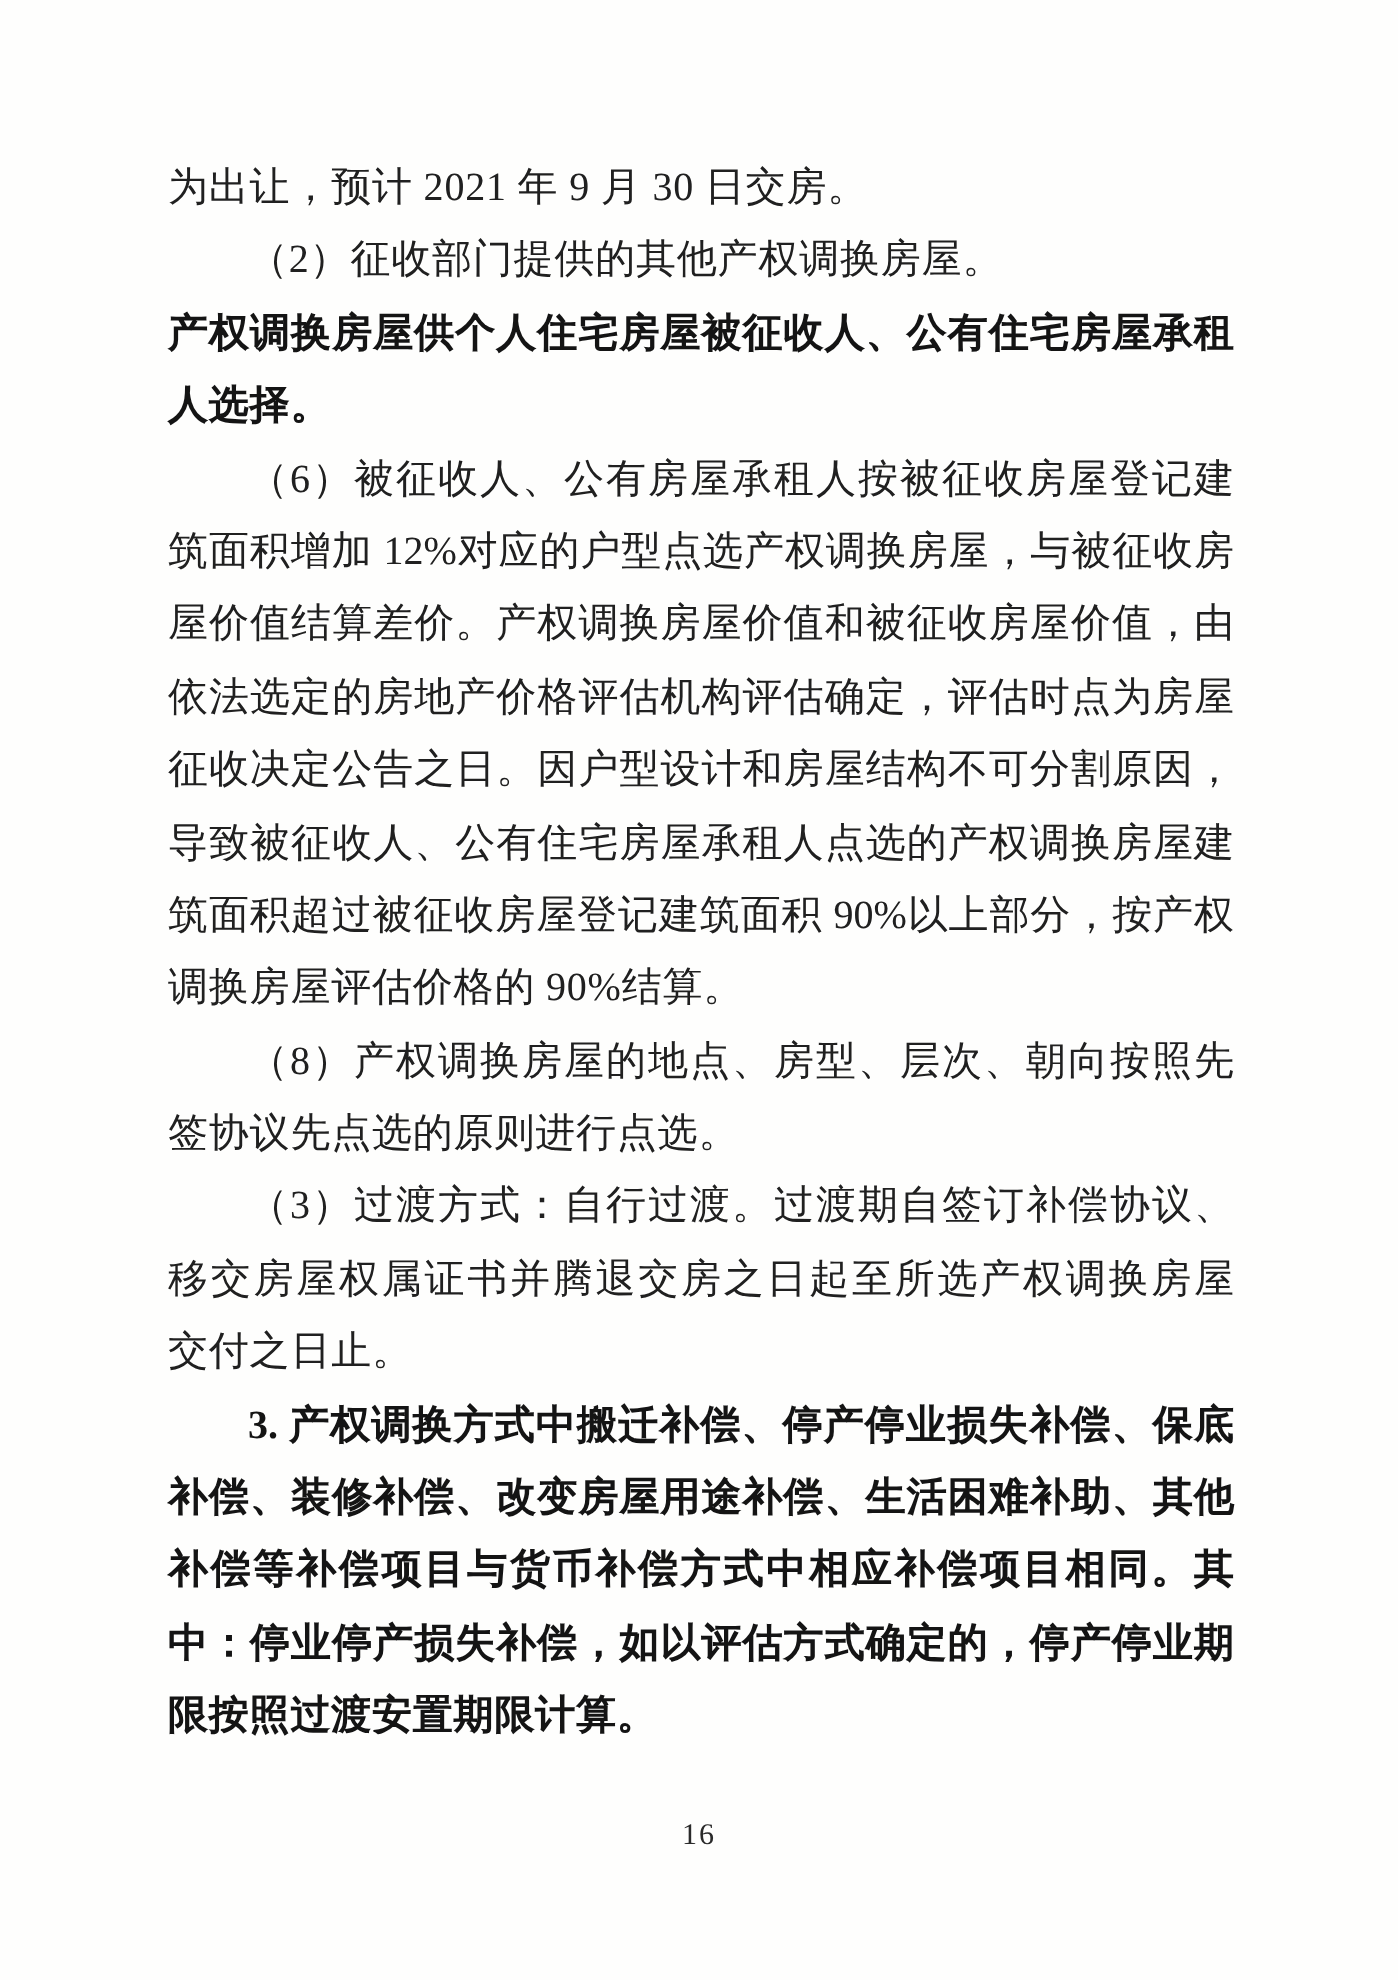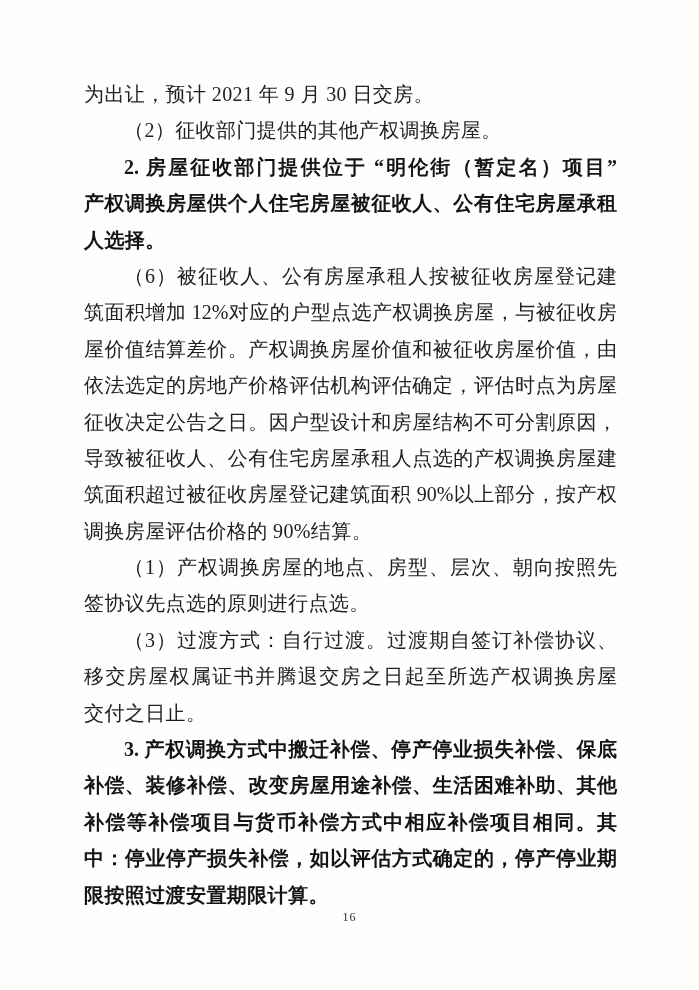--- a/index.html
+++ b/index.html
@@ -48,45 +48,44 @@
   .line.bold {
     font-weight: 700;
     color: #141414;
   }
   .page-number {
     position: absolute;
     left: 0;
     top: 910px;
     width: 699px;
     text-align: center;
-    font-size: 12px;
+    font-size: 15px;
     color: #2a2a2a;
     font-family: "Liberation Serif", "DejaVu Serif", serif;
     letter-spacing: 1px;
   }
 </style>
 </head>
 <body>
 
 <div class="page">
   <div class="text-block" id="text-block">
       <div class="line">为出让，预计 2021 年 9 月 30 日交房。</div>
       <div class="line indent">（2）征收部门提供的其他产权调换房屋。</div>
-      <div class="line bold indent justify">2. 房屋征收部门提供位于 “明伦街（暂定名）项目”</div>
       <div class="line bold justify">产权调换房屋供个人住宅房屋被征收人、公有住宅房屋承租</div>
       <div class="line bold">人选择。</div>
       <div class="line indent justify">（6）被征收人、公有房屋承租人按被征收房屋登记建</div>
       <div class="line justify">筑面积增加 12%对应的户型点选产权调换房屋，与被征收房</div>
       <div class="line justify">屋价值结算差价。产权调换房屋价值和被征收房屋价值，由</div>
       <div class="line justify">依法选定的房地产价格评估机构评估确定，评估时点为房屋</div>
       <div class="line justify">征收决定公告之日。因户型设计和房屋结构不可分割原因，</div>
       <div class="line justify">导致被征收人、公有住宅房屋承租人点选的产权调换房屋建</div>
       <div class="line justify">筑面积超过被征收房屋登记建筑面积 90%以上部分，按产权</div>
       <div class="line">调换房屋评估价格的 90%结算。</div>
-      <div class="line indent justify">（1）产权调换房屋的地点、房型、层次、朝向按照先</div>
+      <div class="line indent justify">（8）产权调换房屋的地点、房型、层次、朝向按照先</div>
       <div class="line">签协议先点选的原则进行点选。</div>
       <div class="line indent justify">（3）过渡方式：自行过渡。过渡期自签订补偿协议、</div>
       <div class="line justify">移交房屋权属证书并腾退交房之日起至所选产权调换房屋</div>
       <div class="line">交付之日止。</div>
       <div class="line bold indent justify">3. 产权调换方式中搬迁补偿、停产停业损失补偿、保底</div>
       <div class="line bold justify">补偿、装修补偿、改变房屋用途补偿、生活困难补助、其他</div>
       <div class="line bold justify">补偿等补偿项目与货币补偿方式中相应补偿项目相同。其</div>
       <div class="line bold justify">中：停业停产损失补偿，如以评估方式确定的，停产停业期</div>
       <div class="line bold">限按照过渡安置期限计算。</div>
     </div>

